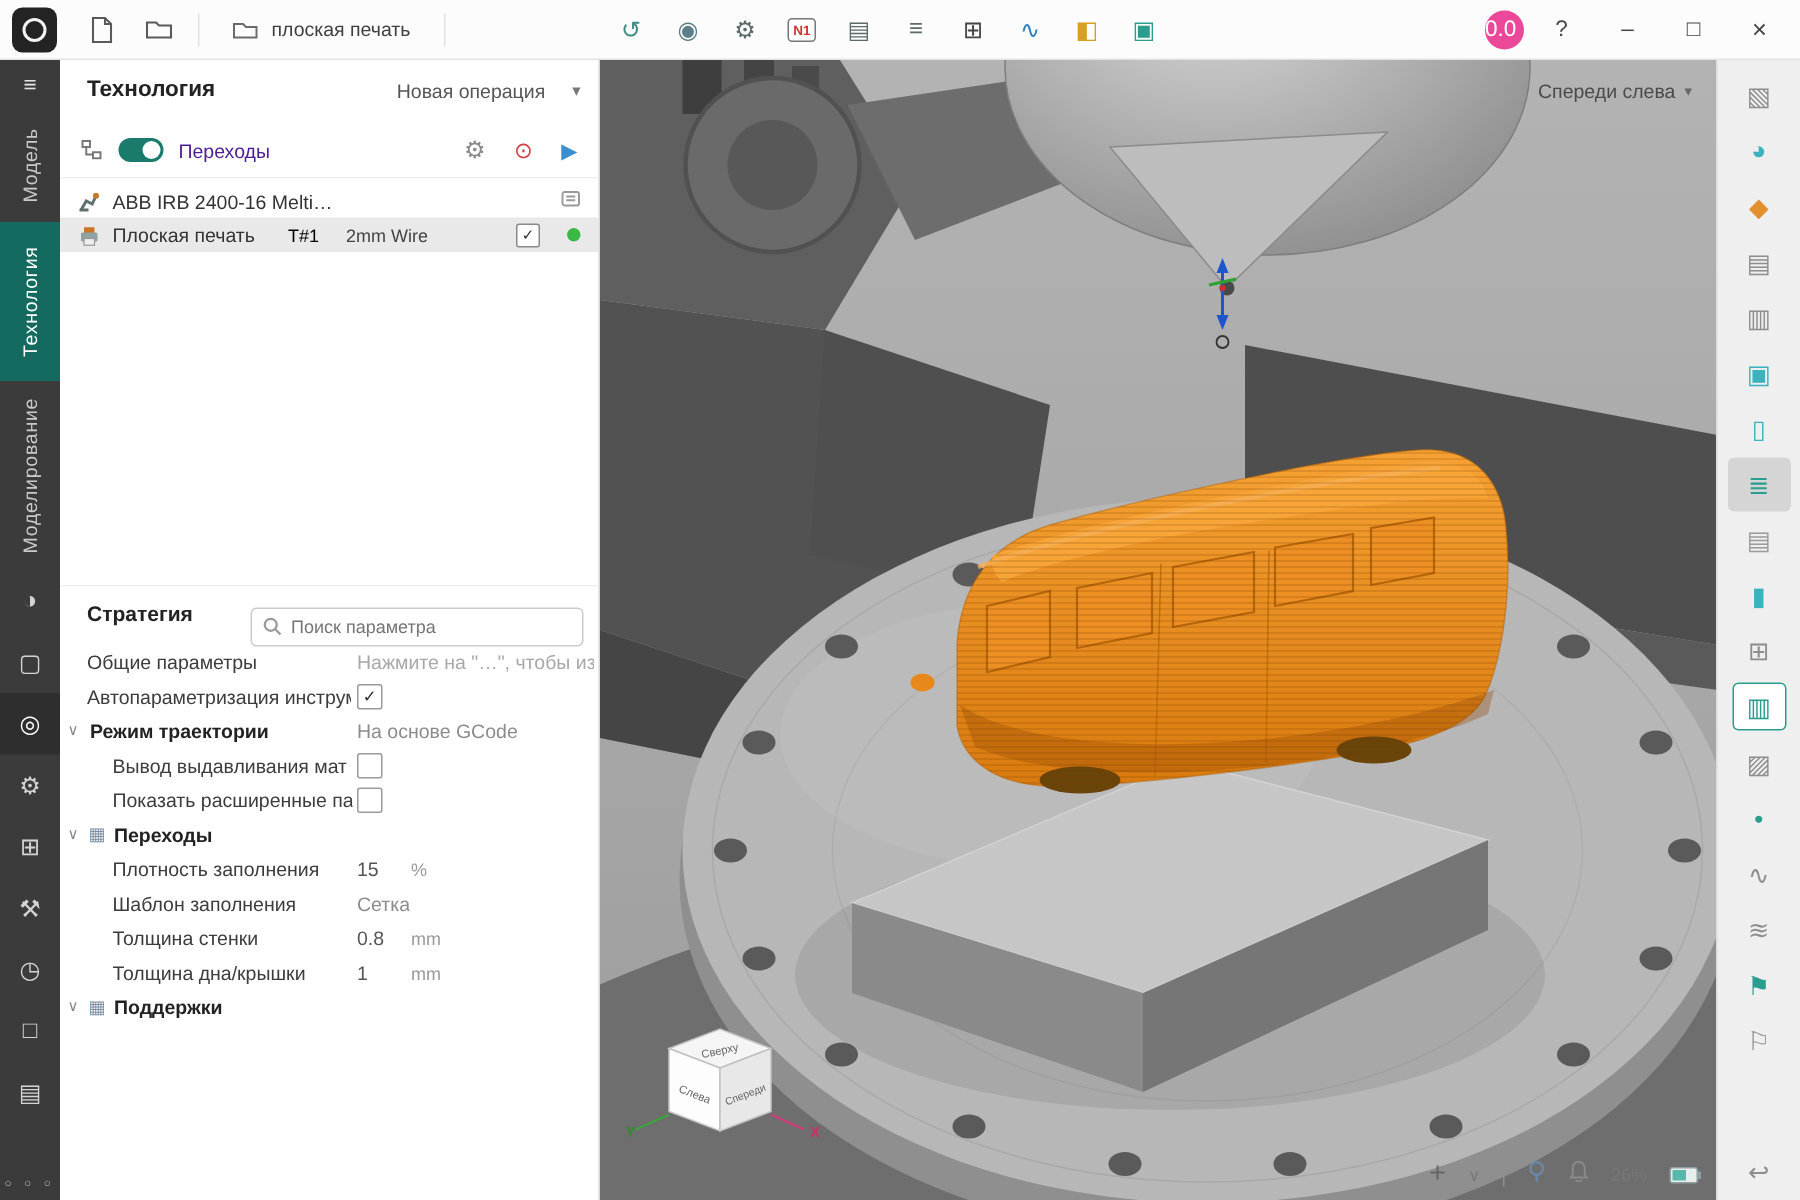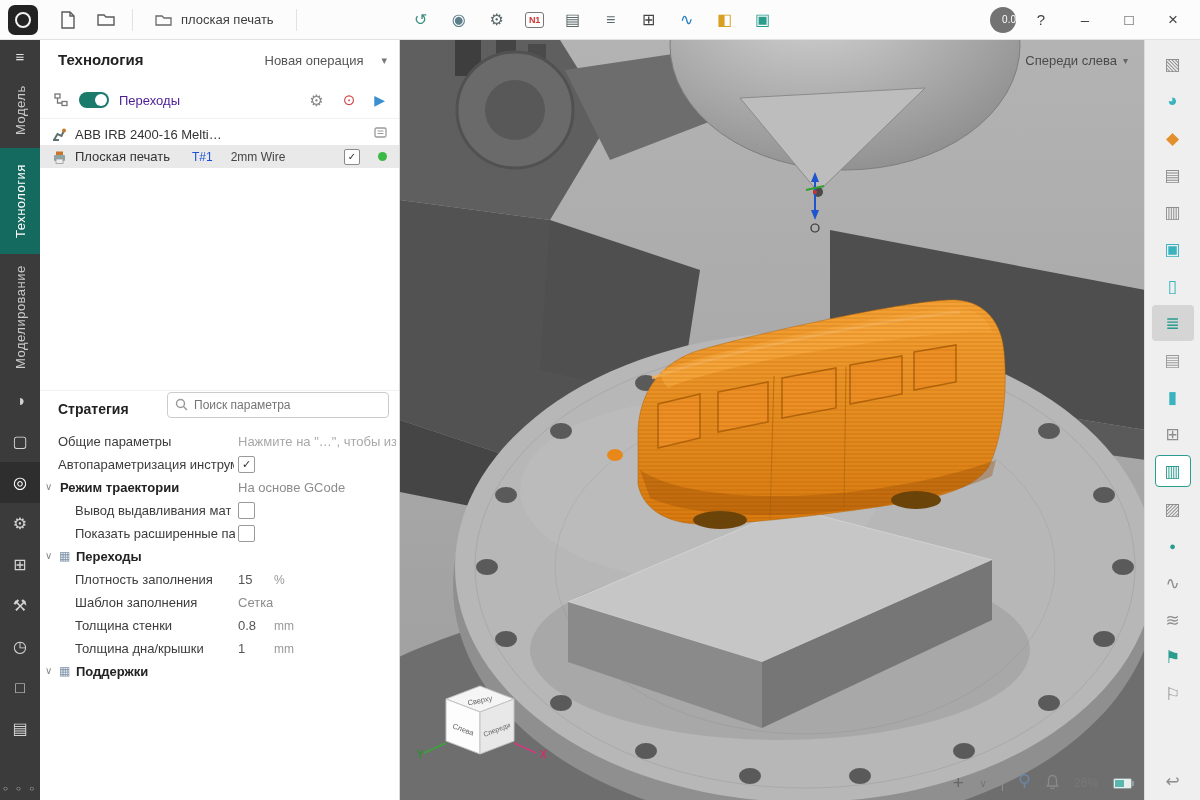--- a/index.html
+++ b/index.html
@@ -8,21 +8,21 @@
   
   .titlebar{position:absolute;left:0;top:0;width:1200px;height:40px;background:#fcfcfc;
     border-bottom:1px solid #e3e3e3;display:flex;align-items:center;padding:0 8px;box-sizing:border-box;gap:2px}
   .logo{width:30px;height:30px;border-radius:7px;background:#232323;display:flex;align-items:center;justify-content:center;margin-right:10px}
   .logo .ring{width:12px;height:12px;border:2.5px solid #f2f2f2;border-radius:50%}
   .tb-btn{width:36px;height:30px;display:flex;align-items:center;justify-content:center;border-radius:4px;color:#5c6a6a;font-size:16px;cursor:default}
   .vsep{width:1px;height:22px;background:#e2e2e2;margin:0 6px}
   .project-tab{display:flex;align-items:center;gap:9px;padding:0 14px;height:30px;color:#3f3f3f;font-size:13px}
   .n1{border:1.6px solid #777;border-radius:3px;padding:0 3px;font-size:9px;font-weight:bold;color:#c33;line-height:14px}
   .tb-right{margin-left:auto;display:flex;align-items:center;gap:6px}
-  .badge{width:26px;height:26px;border-radius:50%;background:#737373;color:#fff;font-size:10px;display:flex;align-items:center;justify-content:flex-end}
+  .badge{width:26px;height:26px;border-radius:50%;background:#ec4899;color:#fff;font-size:15px;display:flex;align-items:center;justify-content:flex-start}
   .winbtn{width:38px;height:30px;display:flex;align-items:center;justify-content:center;font-size:15px;color:#444}
 
   
   .leftrail{position:absolute;left:0;top:40px;width:40px;height:760px;background:#3b3b3b;
     display:flex;flex-direction:column;align-items:center}
   .menu-btn{height:32px;width:40px;display:flex;align-items:center;justify-content:center;color:#e3e3e3;font-size:15px}
   .rail-tab{writing-mode:vertical-rl;transform:rotate(180deg);color:#c9c9c9;font-size:13px;width:40px;
     display:flex;align-items:center;justify-content:center;letter-spacing:.5px}
   .rail-tab.active{background:#156a5f;color:#fff}
   .lrail-icon{width:40px;height:41px;display:flex;align-items:center;justify-content:center;color:#d3d3d3;font-size:16px}
@@ -41,29 +41,29 @@
   .toggle .knob{position:absolute;right:2px;top:2px;width:12px;height:12px;border-radius:50%;background:#fff}
   .ops-lab{font-size:13px;color:#4c1d95}
   .ops-right{margin-left:auto;display:flex;align-items:center;gap:19px}
   .gear{color:#8a8a8a;font-size:16px}
   .verify{color:#d04545;font-size:15px}
   .play{color:#3a8fd0;font-size:14px}
   .tree{position:absolute;left:0;top:84px;right:0}
   .tree-row{height:21px;display:flex;align-items:center;padding:0 12px;font-size:13px;color:#333;gap:8px}
   .tree-row.selected{background:#e9e9e9;height:23px}
   .t-note{margin-left:auto}
-  .t-tool{color:#1d4ed8;font-size:12px;margin-left:14px}
+  .t-tool{color:#000000;font-size:12px;margin-left:14px}
   .t-detail{color:#444;font-size:12px;margin-left:10px}
   .t-cb{margin-left:auto;width:14px;height:14px;border:1px solid #8a8a8a;border-radius:2px;background:#fff;
     display:flex;align-items:center;justify-content:center;font-size:10px;color:#2b2b2b}
   .t-dot{width:9px;height:9px;border-radius:50%;background:#3cb847;margin-left:10px}
 
   .strategy-head{position:absolute;left:0;top:350px;right:0;height:38px;border-top:1px solid #f0f0f0}
   .strategy-title{position:absolute;left:18px;top:10px;font-size:14px;font-weight:bold;color:#222}
-  .searchbox{position:absolute;right:10px;top:1px;width:222px;height:26px}
+  .searchbox{position:absolute;right:10px;top:14px;width:222px;height:26px}
   .searchbox input{width:100%;height:100%;box-sizing:border-box;border:1px solid #ccc;border-radius:4px;
     padding:0 6px 0 26px;font-size:12px;color:#555;font-family:"Liberation Sans",sans-serif;outline:none}
   .searchbox svg{position:absolute;left:8px;top:6px}
 
   .params{position:absolute;left:0;top:390px;right:0}
   .prow{height:23px;position:relative;font-size:13px;color:#3c3c3c}
   .lab{position:absolute;left:18px;top:4px;white-space:nowrap;overflow:hidden;max-width:176px}
   .lab.child{left:35px;max-width:160px}
   .grp{position:absolute;left:20px;top:4px;font-weight:bold;color:#222;white-space:nowrap}
   .grp.wgrid{left:36px}

